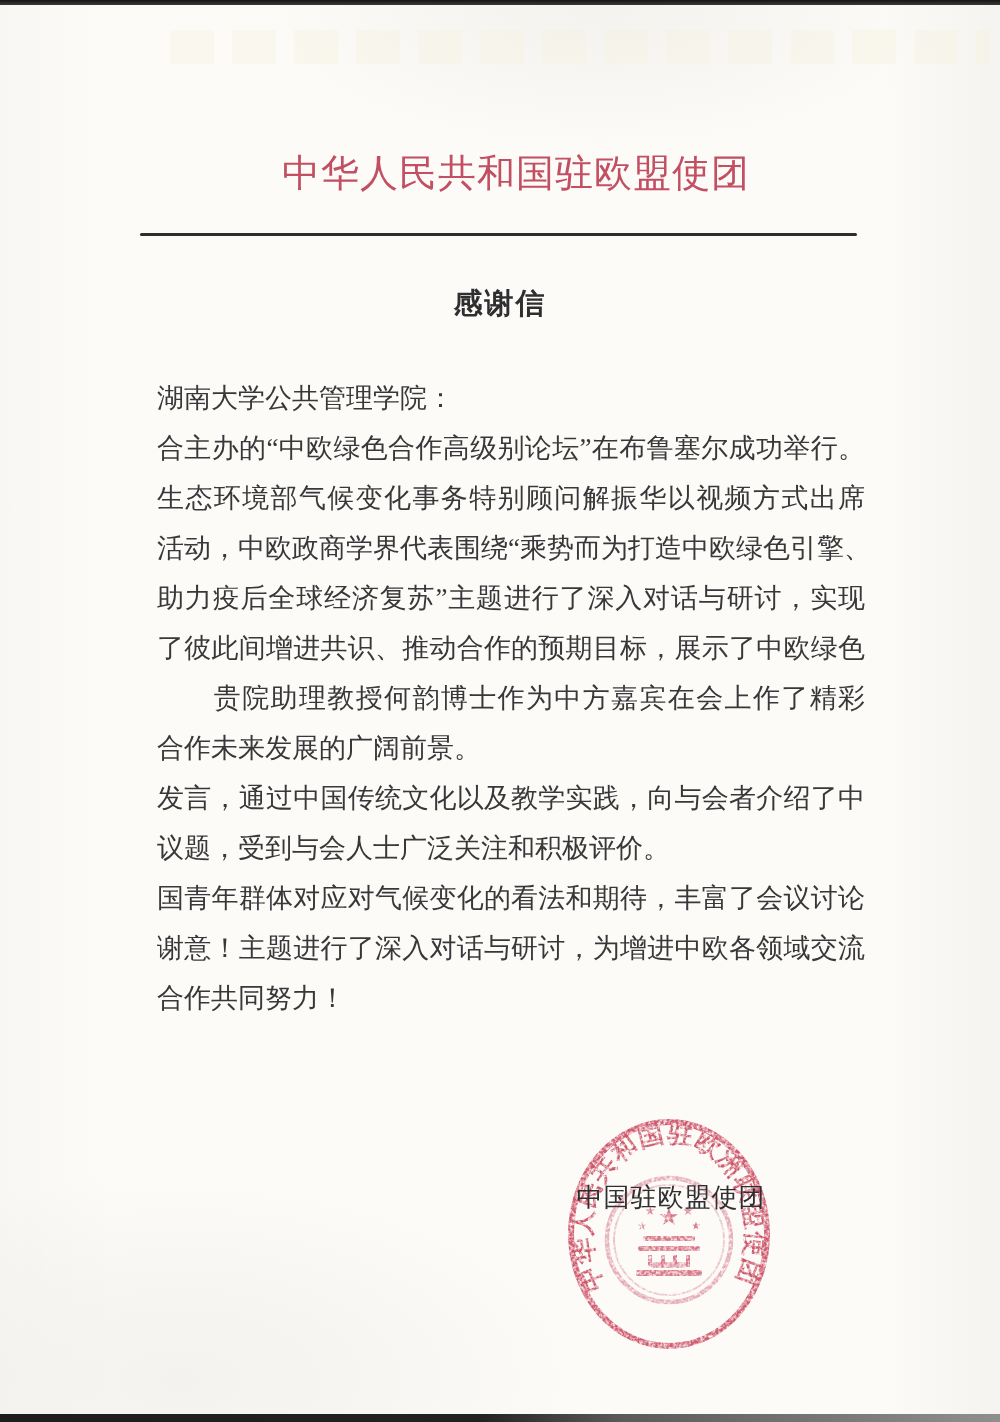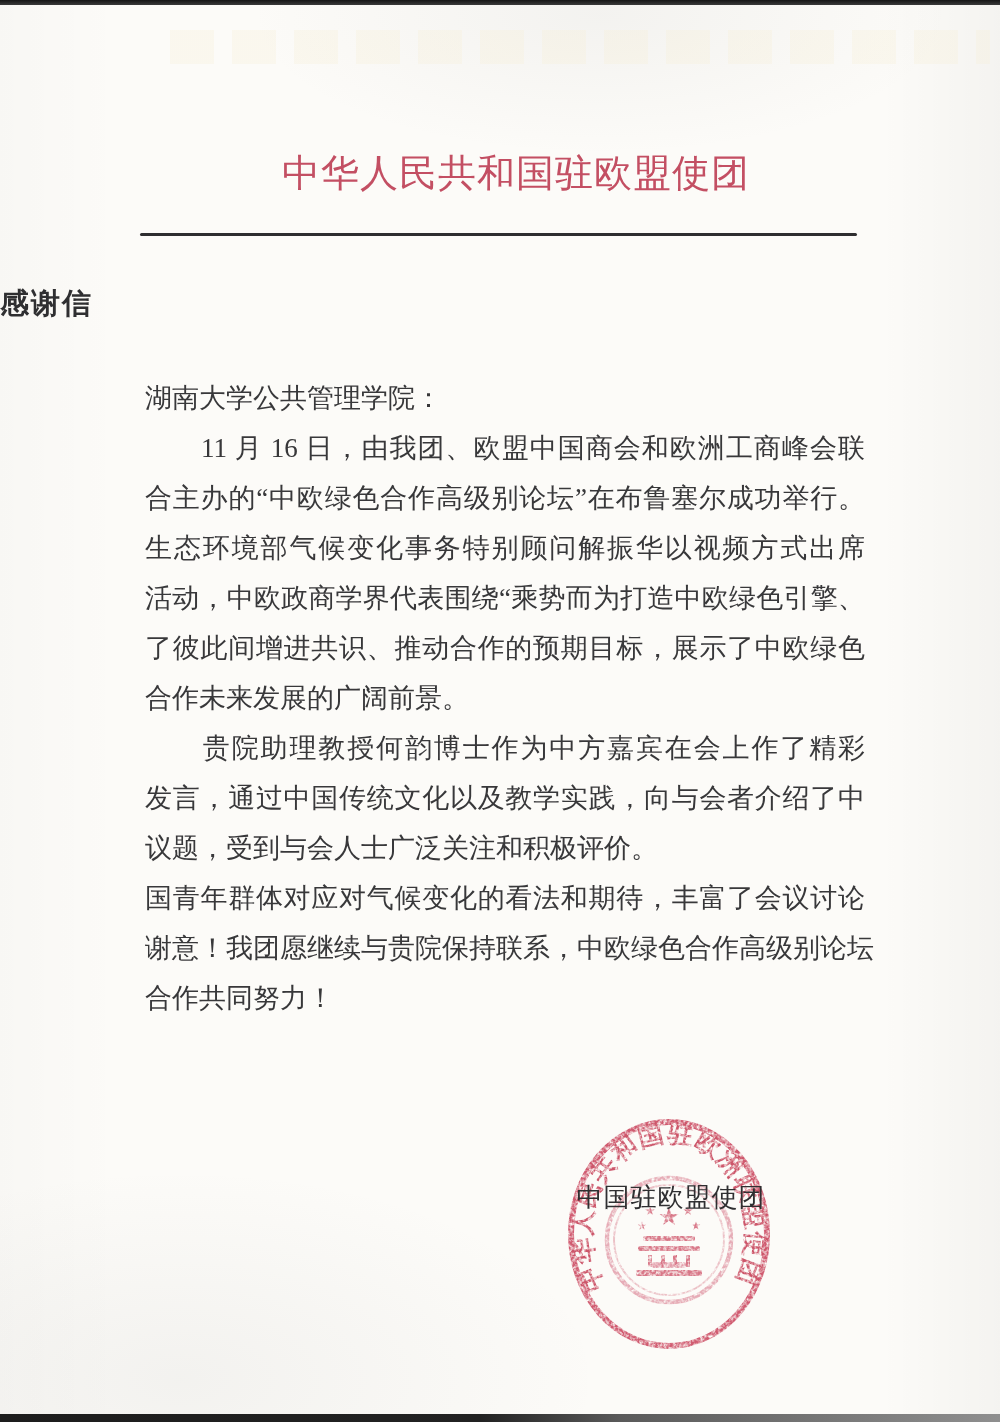--- a/index.html
+++ b/index.html
@@ -26,30 +26,30 @@
     position:absolute; top:148px; left:16px; width:100%;
     text-align:center; font-size:38px; letter-spacing:1px;
     color:#c34f63; font-weight:500;
   }
 
   .rule { position:absolute; top:233px; left:140px; width:717px; height:3px;
     background:#2e2e30; border-radius:2px; }
 
   .letter-title {
     position:absolute; top:284px; left:0; width:100%;
-    text-align:left; font-size:29px; font-weight:bold; letter-spacing:2px;
+    text-align:center; font-size:29px; font-weight:bold; letter-spacing:2px;
     color:#2f2f31; font-family:Liberation Serif, serif;
   }
 
   .letter-body {
     position:absolute; top:373px; left:145px; width:720px;
     font-size:27px; color:#38383a;
   }
   .body-line { line-height:50px; height:50px; white-space:nowrap;
-    text-align:justify; text-align-last:justify; }
+    text-align:justify; text-align-last:justify;margin-left:12px; }
   .body-line.last { text-align-last:left; }
 
   .signature-block {
     position:absolute; top:1174px; left:504px; width:334px;
     text-align:center; color:#2f2f31; z-index:3;
   }
   .signature-line { font-size:26px; line-height:48px; letter-spacing:1px; }
   .date-line { font-size:25px; line-height:48px; }
 
   .seal { position:absolute; left:564px; top:1114px; width:210px; height:246px; z-index:2; opacity:.92; }
@@ -64,31 +64,31 @@
   <div class="scan-band"></div>
 
   <div class="letterhead">中华人民共和国驻欧盟使团</div>
 
   <div class="rule"></div>
 
   <div class="letter-title">感谢信</div>
 
   <div class="letter-body">
       <div class="body-line last">湖南大学公共管理学院：</div>
-      <div class="body-line">　　11 月 16 日，由我团、欧盟中国商会和欧洲工商峰会联</div>
       <div class="body-line">合主办的“中欧绿色合作高级别论坛”在布鲁塞尔成功举行。</div>
       <div class="body-line">生态环境部气候变化事务特别顾问解振华以视频方式出席</div>
       <div class="body-line">活动，中欧政商学界代表围绕“乘势而为打造中欧绿色引擎、</div>
+      <div class="body-line">助力疫后全球经济复苏”主题进行了深入对话与研讨，实现</div>
       <div class="body-line">了彼此间增进共识、推动合作的预期目标，展示了中欧绿色</div>
+      <div class="body-line">　　贵院助理教授何韵博士作为中方嘉宾在会上作了精彩</div>
       <div class="body-line last">合作未来发展的广阔前景。</div>
-      <div class="body-line">　　贵院助理教授何韵博士作为中方嘉宾在会上作了精彩</div>
       <div class="body-line">发言，通过中国传统文化以及教学实践，向与会者介绍了中</div>
       <div class="body-line last">议题，受到与会人士广泛关注和积极评价。</div>
       <div class="body-line">国青年群体对应对气候变化的看法和期待，丰富了会议讨论</div>
-      <div class="body-line">谢意！我团愿继续与贵院保持联系，中欧绿色合作高级别论坛</div>
+      <div class="body-line">谢意！主题进行了深入对话与研讨，为增进中欧各领域交流</div>
       <div class="body-line last">合作共同努力！</div>
     </div>
 
   <div class="seal">
     <svg viewBox="0 0 210 246" xmlns="http://www.w3.org/2000/svg">
       <defs>
         <path id="star5" d="M0,-1 L0.225,-0.309 L0.951,-0.309 L0.363,0.118 L0.588,0.809 L0,0.382 L-0.588,0.809 L-0.363,0.118 L-0.951,-0.309 L-0.225,-0.309 Z"></path>
         <path id="sealArc" d="M 41.1 172.8 A 78 92 0 1 1 168.9 172.8" fill="none"></path>
         <filter id="stamp-grain" x="-15%" y="-15%" width="130%" height="130%">
           <feGaussianBlur in="SourceGraphic" stdDeviation="0.45" result="soft"></feGaussianBlur>

